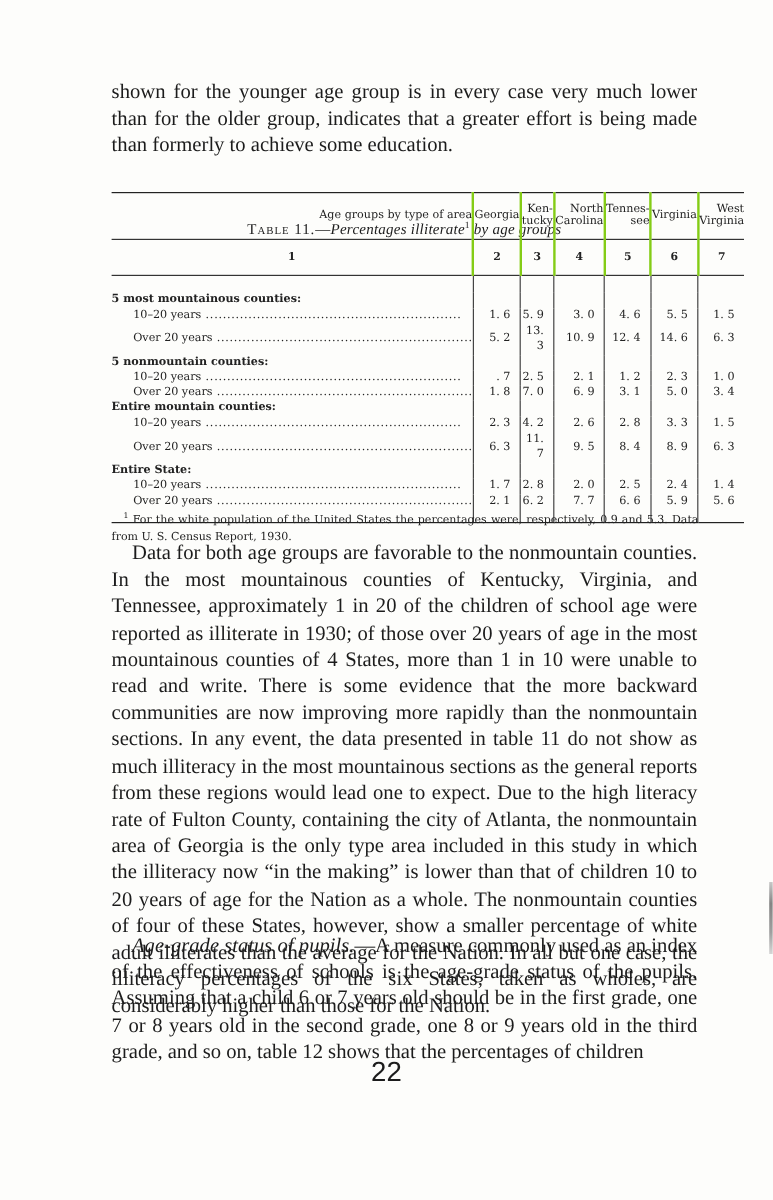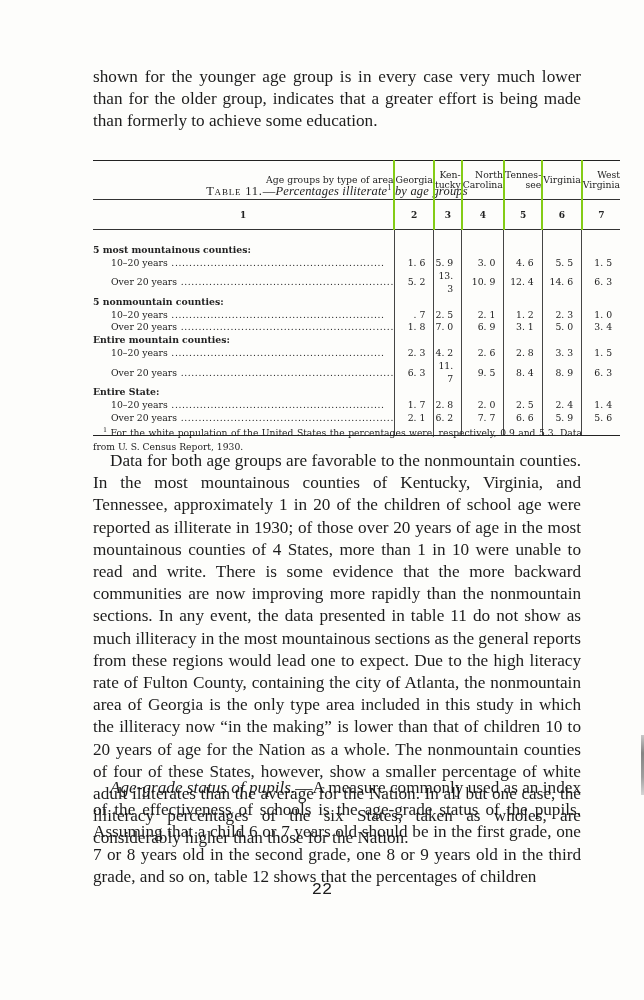--- a/index.html
+++ b/index.html
@@ -88,22 +88,22 @@
       text-indent: 10px;
       color: #222;
     }
     .footnote sup { font-size: 6.5px; }
     #para-main { top: 450px; }
     #para-age { top: 777px; }
     .page-number {
       position: absolute;
       top: 880px; left: 0; width: 644px;
       text-align: center;
-      font-family: Liberation Mono, monospace;
-      font-size: 17px;
+      font-family: Liberation Sans, sans-serif;
+      font-size: 23px;
     }
     .scan-mark {
       position: absolute;
       left: 641px; top: 735px;
       width: 3px; height: 60px;
       background: linear-gradient(#bbb, #666 30%, #888 70%, #ccc);
       opacity: 0.8;
     }
   </style>
 </head>

